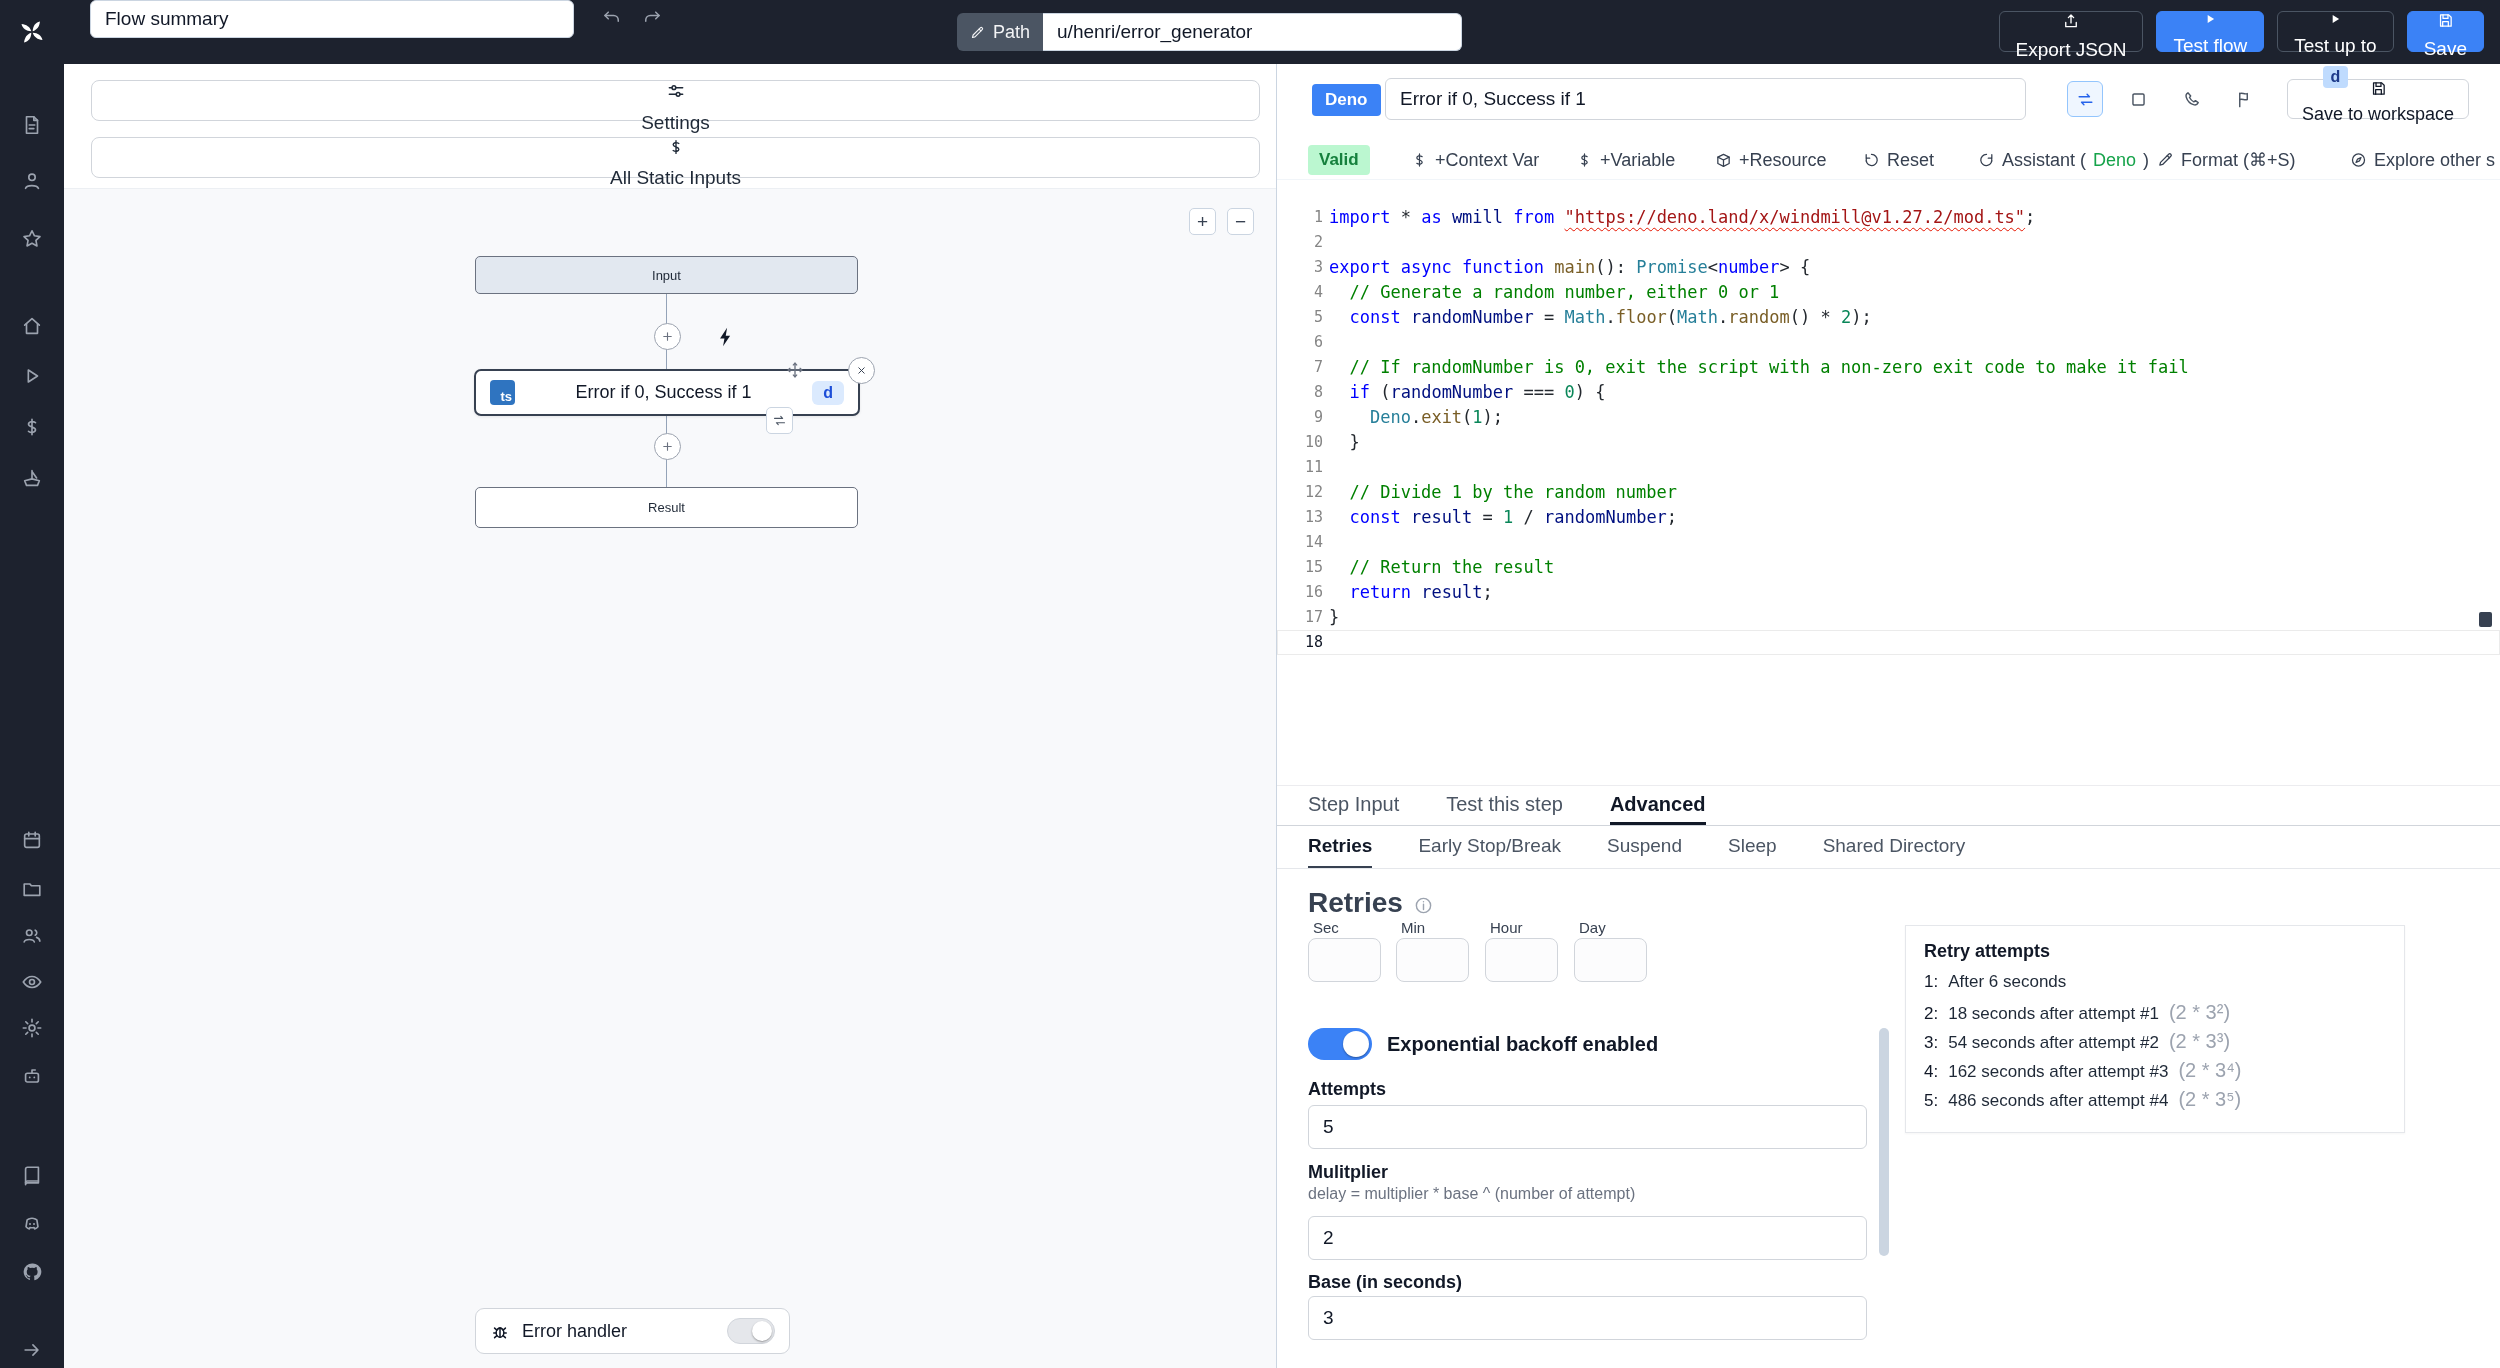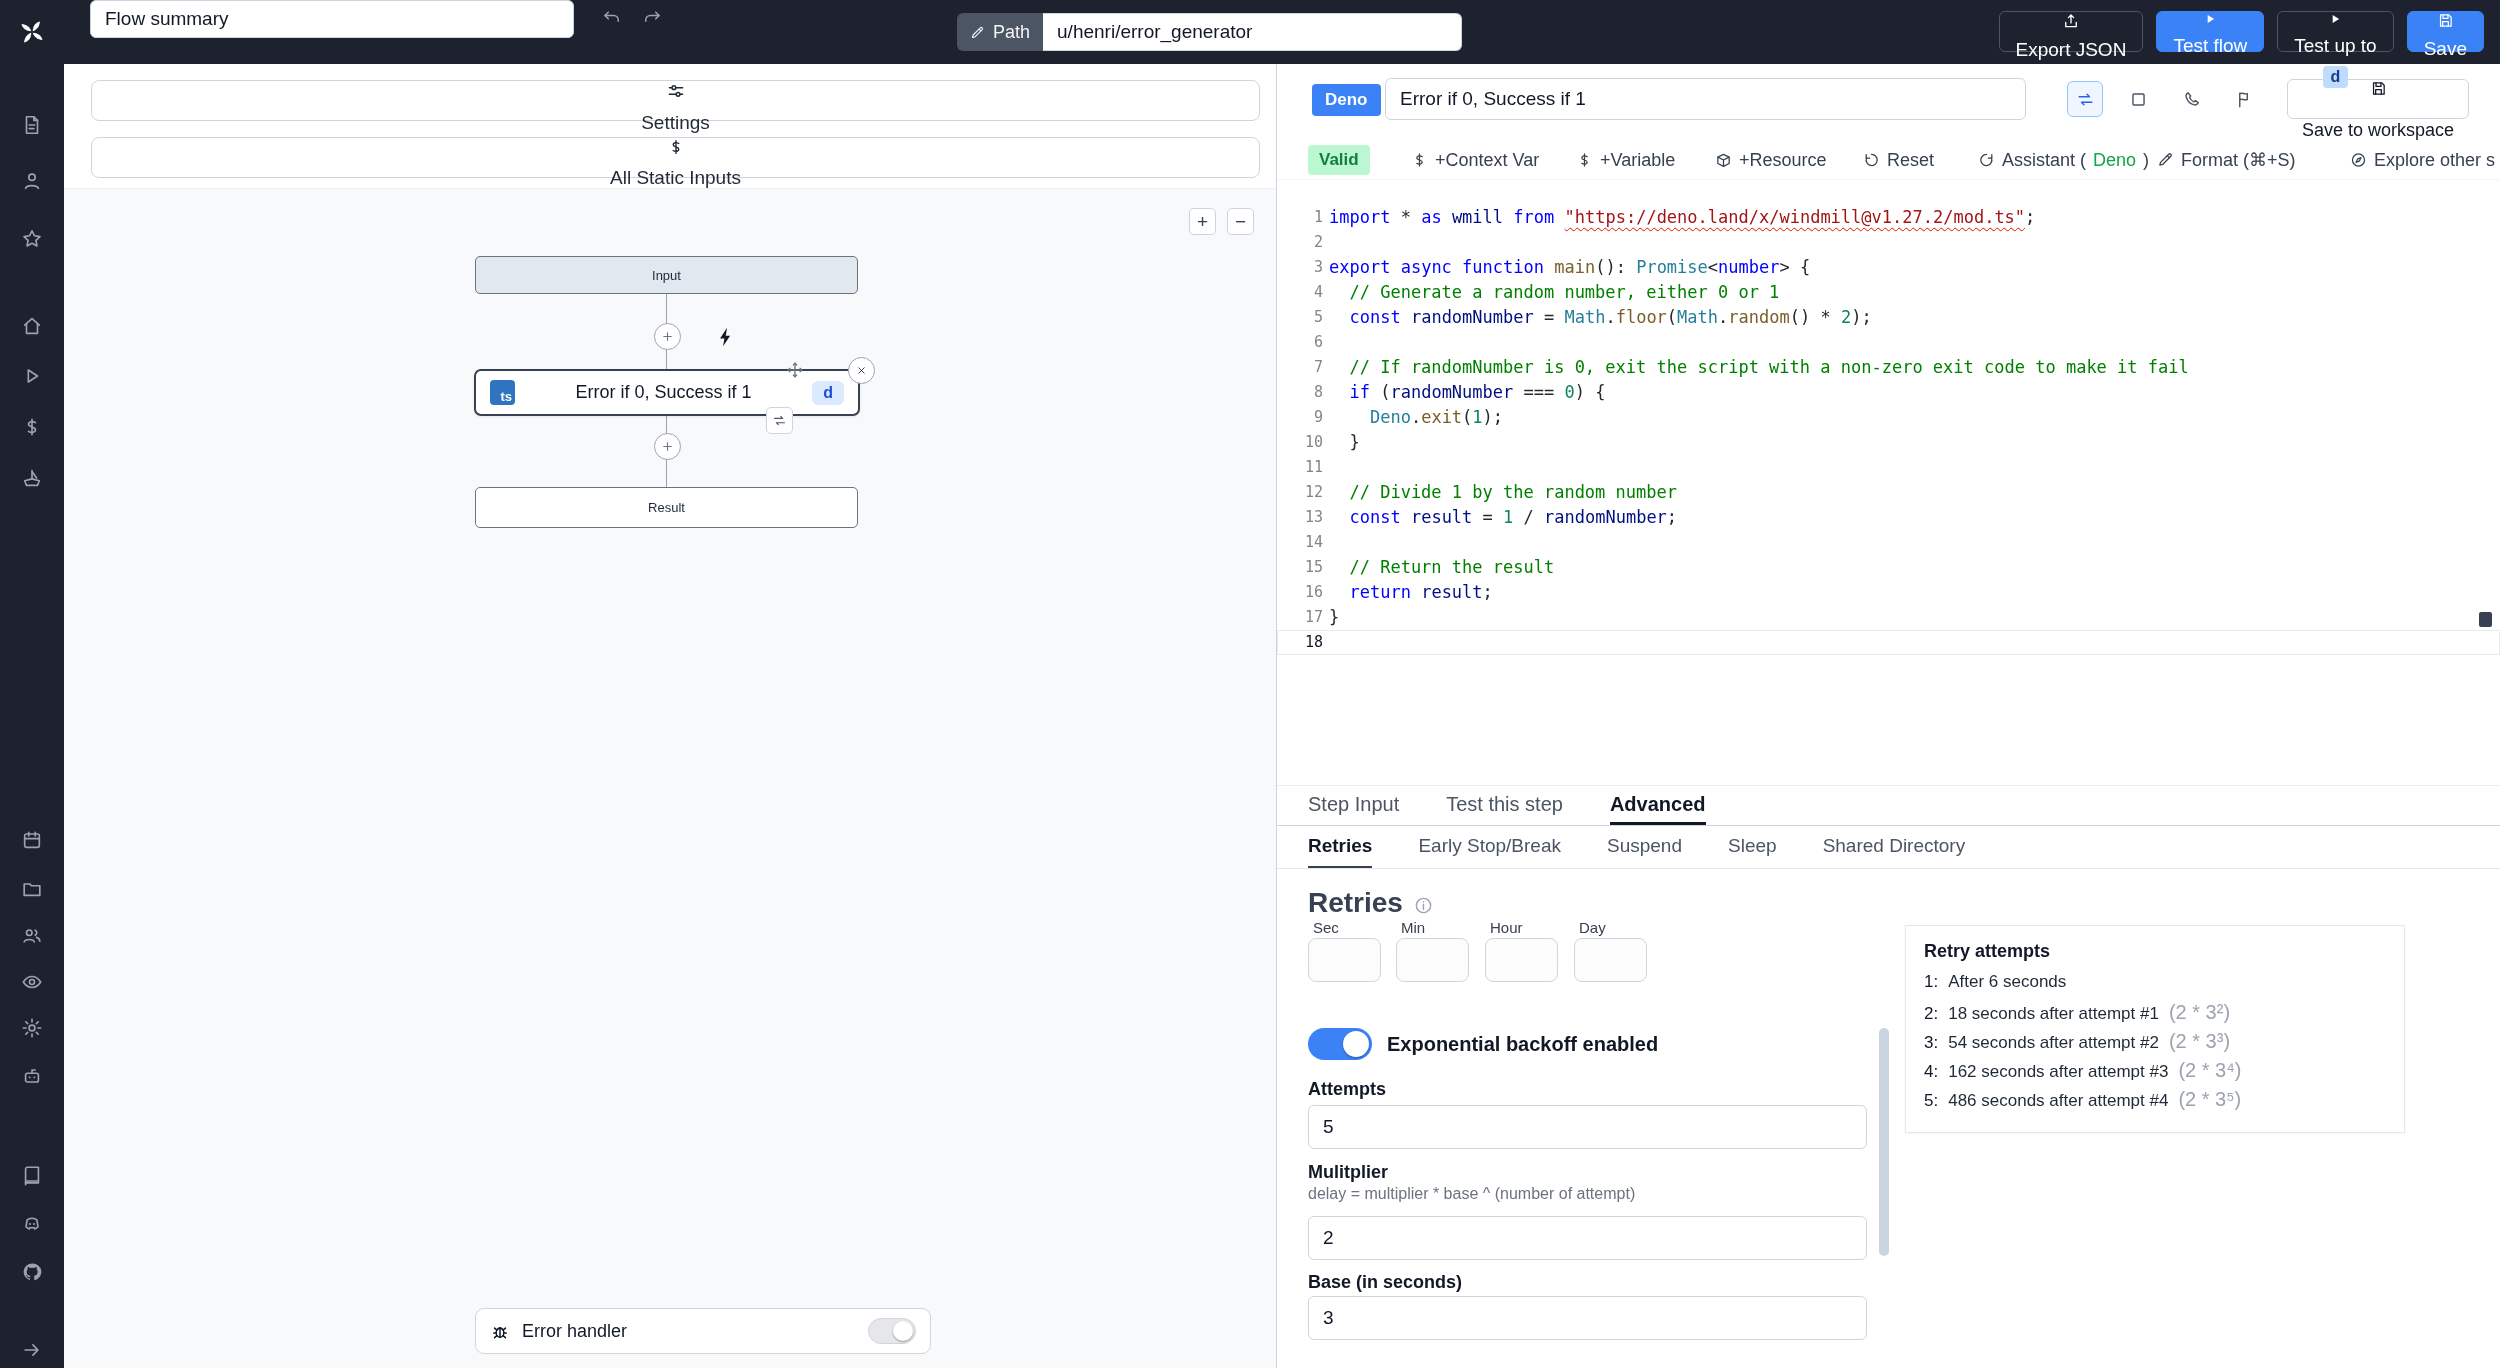--- a/index.html
+++ b/index.html
@@ -60,21 +60,21 @@
   #node-step{position:absolute;left:410px;top:180px;width:386px;height:47px;background:#fff;border:2px solid #374151;
              border-radius:7px;display:flex;align-items:center;padding:0 14px;box-shadow:0 1px 3px rgba(0,0,0,.08);}
   .ts-badge{width:25px;height:25px;background:#2f74c0;color:#fff;border-radius:4px;font-size:13px;font-weight:700;
             display:flex;align-items:flex-end;justify-content:flex-end;padding:0 3px 1px 0;}
   .step-label{flex:1;text-align:center;font-size:18px;color:#111827;}
   .id-badge{background:#dbeafe;color:#1d4ed8;border-radius:6px;padding:3px 11px;font-size:16px;font-weight:600;}
   .node-float{position:absolute;background:#fff;display:flex;align-items:center;justify-content:center;padding:0;}
   #node-move{left:306px;top:-14px;width:25px;height:25px;border:none;background:transparent;color:#6b7280;}
   #node-close{left:372px;top:-14px;width:27px;height:27px;border:1px solid #9ca3af;border-radius:50%;color:#374151;}
   #node-loop{left:290px;top:36px;width:27px;height:27px;border:1px solid #cbd5e1;border-radius:5px;color:#4b5563;}
-  #error-handler{position:absolute;left:411px;top:1119px;width:456px;height:46px;background:#fff;border:1px solid #d1d5db;
+  #error-handler{position:absolute;left:411px;top:1119px;width:315px;height:46px;background:#fff;border:1px solid #d1d5db;
                  border-radius:9px;display:flex;align-items:center;gap:12px;padding:0 14px;cursor:pointer;}
   #error-handler .eh-label{font-size:18px;color:#111827;font-weight:500;flex:1;}
 
   
   .toggle{position:relative;display:inline-block;border-radius:999px;cursor:pointer;flex:none;}
   .toggle .knob{position:absolute;border-radius:50%;background:#fff;box-shadow:0 1px 2px rgba(0,0,0,.35);}
   #eh-toggle{width:48px;height:26px;background:#e5e7eb;border:1px solid #d1d5db;}
   #eh-toggle .knob{width:20px;height:20px;top:2px;right:2px;}
   #backoff-toggle{width:64px;height:32px;background:#3b82f6;}
   #backoff-toggle .knob{width:26px;height:26px;top:3px;right:3px;}
@@ -84,21 +84,21 @@
                 border-left:1px solid #cbd5e1;}
   #ep-row1{position:absolute;left:0;top:0;width:100%;height:76px;}
   #deno-badge{position:absolute;left:35px;top:20px;background:#3b82f6;color:#fff;border-radius:4px;
               padding:6px 13px;font-size:17px;font-weight:600;}
   #step-name-input{position:absolute;left:108px;top:14px;width:641px;height:42px;border:1px solid #d1d5db;
                    border-radius:6px;font-size:19px;padding:0 14px;color:#111827;}
   .mini{position:absolute;top:17px;width:36px;height:36px;border:none;background:transparent;color:#4b5563;
         display:flex;align-items:center;justify-content:center;border-radius:6px;padding:0;}
   .mini.blue{background:#eff6ff;border:1px solid #93c5fd;color:#2563eb;}
   #mini-sync{left:790px;} #mini-square{left:843px;} #mini-phone{left:896px;} #mini-flag{left:949px;}
-  #save-workspace{position:absolute;left:1010px;top:15px;height:40px;display:flex;align-items:center;gap:23px;
+  #save-workspace{position:absolute;left:1010px;top:15px;height:40px;display:flex;align-items:center;gap:7px;
                   background:#fff;border:1px solid #d1d5db;border-radius:6px;padding:0 14px;font-size:18px;color:#111827;}
   #ep-toolbar{position:absolute;left:0;top:76px;width:100%;height:40px;border-bottom:1px solid #f1f5f9;overflow:hidden;}
   #valid-badge{position:absolute;left:31px;top:50%;transform:translateY(-50%);background:#bbf7d0;color:#15803d;
                border-radius:4px;padding:5px 11px;font-size:17px;font-weight:600;}
   .titem{position:absolute;top:50%;transform:translateY(-50%);display:flex;align-items:center;gap:7px;
          font-size:18px;color:#374151;cursor:pointer;white-space:nowrap;}
   .titem .accent{color:#16a34a;}
 
   
   #editor{position:absolute;left:0;top:116px;width:100%;height:605px;background:#fff;padding-top:25px;overflow:hidden;}

